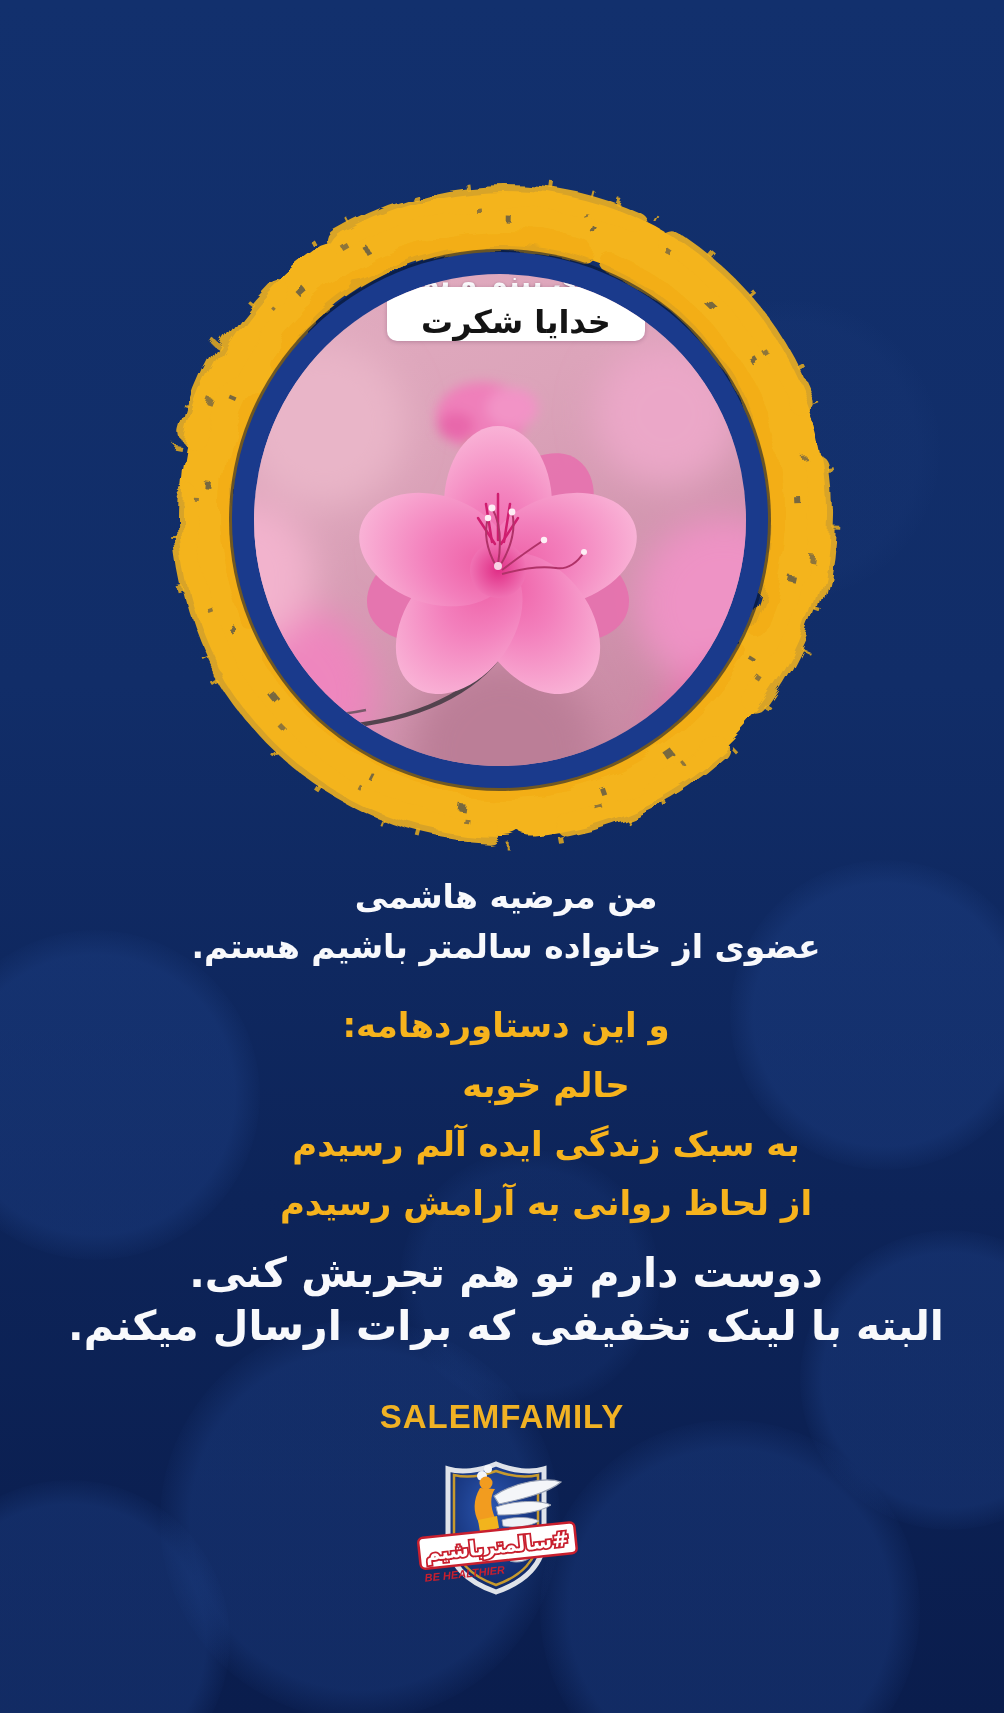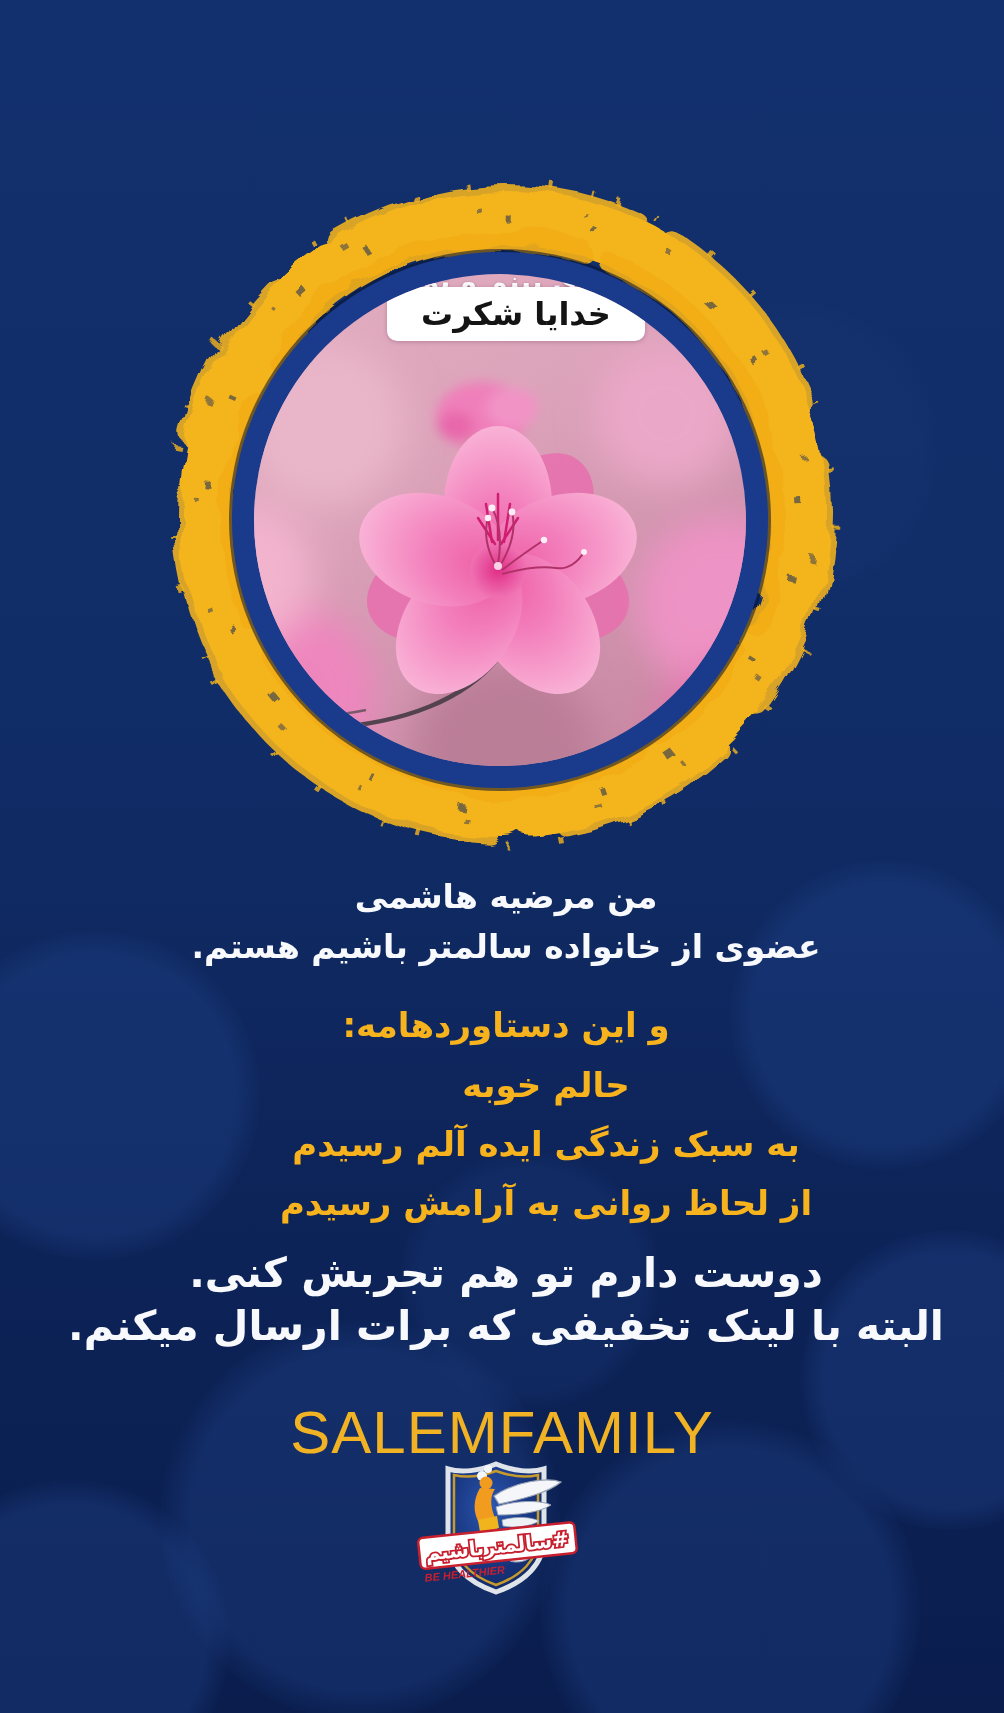--- a/index.html
+++ b/index.html
@@ -32,33 +32,33 @@
     background:linear-gradient(150deg,#e2adc0 0%,#dca4ba 35%,#cf92ac 70%,#c5839d 100%);
   }
   .photo svg{position:absolute;left:0;top:0;}
   .clipped-caption{
     position:absolute;left:0;top:-12px;width:100%;height:40px;line-height:40px;
     text-align:center;color:#fbfbfd;font-weight:bold;font-size:28px;direction:rtl;
     text-shadow:0 1px 3px rgba(40,20,40,.45);
   }
   .badge{
     position:absolute;left:133px;top:13px;width:258px;height:54px;border-radius:10px;
-    background:#ffffff;display:flex;align-items:center;justify-content:center;
+    background:#ffffff;display:flex;align-items:flex-end;justify-content:center;
     box-shadow:0 1px 4px rgba(60,20,60,.25);
   }
   .badge span{color:#141414;font-weight:bold;font-size:32px;direction:rtl;}
 
   .fa-line{position:absolute;left:4px;width:100%;text-align:center;direction:rtl;font-weight:bold;}
   .intro{top:872px;font-size:33px;line-height:50px;color:#f8f9fc;}
   .achv-head{top:1006px;font-size:34px;line-height:38px;color:#f6b31d;}
   .achv-lines{top:1056px;font-size:34px;line-height:59px;color:#f6b31d;margin-left:40px;}
   .invite{top:1247px;font-size:41px;line-height:53px;color:#f8f9fc;}
   .brand{
     position:absolute;left:0;top:1398px;width:100%;text-align:center;
-    color:#f1b224;font-weight:normal;font-size:60px;letter-spacing:1px;
+    color:#f1b224;font-weight:bold;font-size:33px;letter-spacing:1px;
     font-family:"Liberation Sans","DejaVu Sans",sans-serif;
   }
   .logo{position:absolute;left:398px;top:1452px;width:208px;height:150px;}
 </style>
 </head>
 <body>
 
 <div class="canvas">
 
   <div class="bokeh bk b1"></div>

